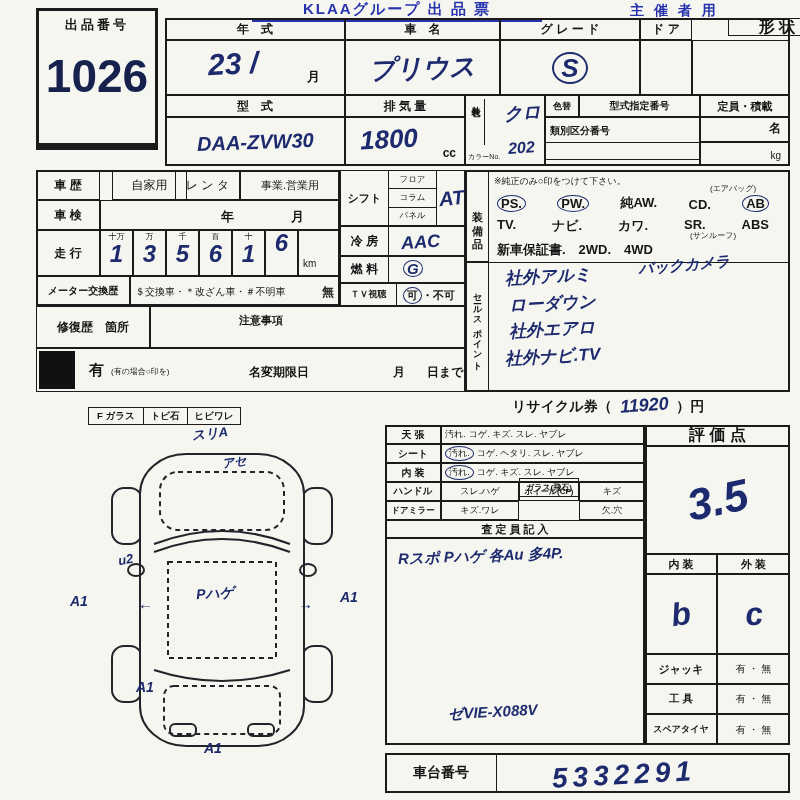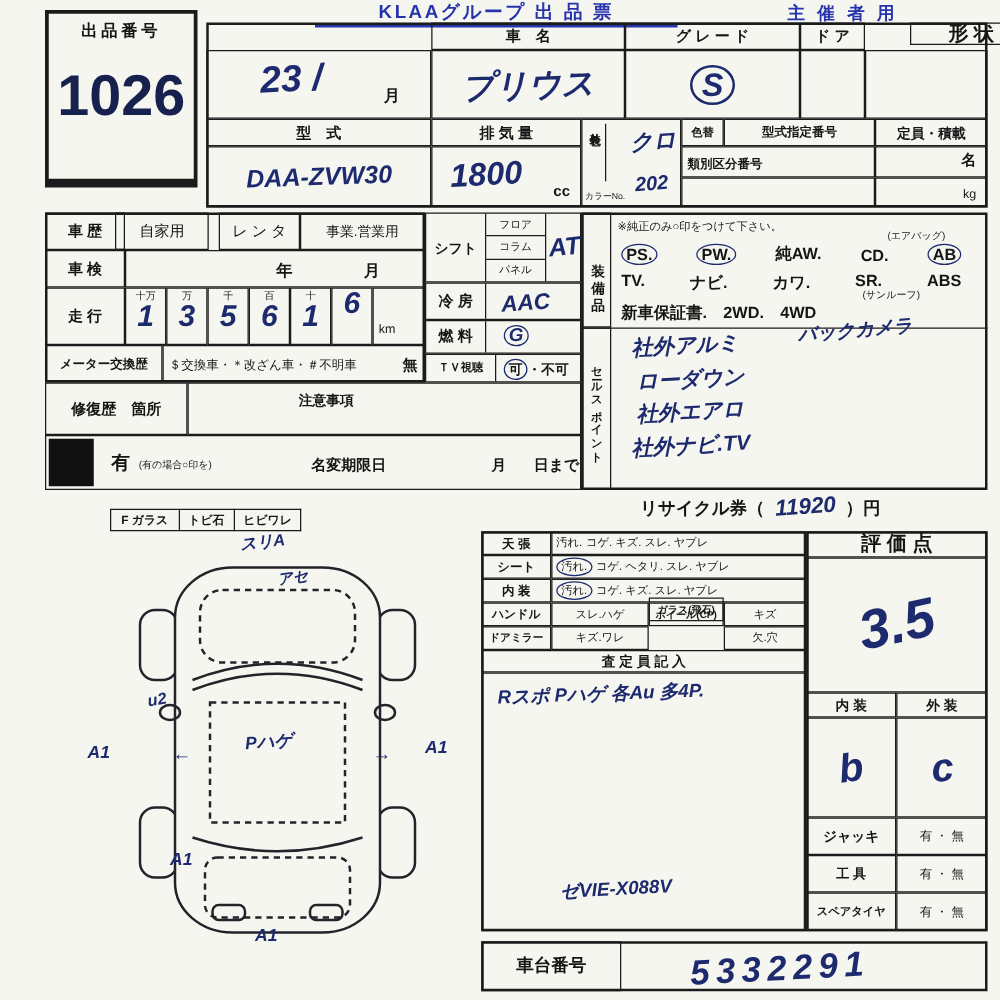--- a/index.html
+++ b/index.html
@@ -26,20 +26,21 @@
 
   <div class="f" style="left:36px;top:8px;width:122px;height:142px;border-width:3px;border-bottom-width:7px">
     <div class="a b" style="top:5px;left:0;width:100%;text-align:center;font-size:13px;letter-spacing:3px">出品番号</div>
     <div class="a hw" style="top:42px;left:0;width:100%;text-align:center;font-size:46px;font-style:normal;color:#17214d">1026</div>
   </div>
 
   <div class="a b" style="left:252px;top:0;width:290px;text-align:center;font-size:15px;color:var(--blue);border-bottom:2px solid var(--blue);padding-bottom:1px;letter-spacing:2px">KLAAグループ 出 品 票</div>
   <div class="a b" style="left:630px;top:2px;font-size:14px;color:var(--blue);letter-spacing:3px">主 催 者 用</div>
 
   <div class="f" style="left:165px;top:18px;width:625px;height:148px"></div>
+  <div class="c ctr b" style="left:165px;top:18px;width:180px;height:22px;font-size:12px">年　式</div>
   <div class="c ctr b" style="left:345px;top:18px;width:155px;height:22px;font-size:12px">車　名</div>
   <div class="c ctr b" style="left:500px;top:18px;width:140px;height:22px;font-size:12px">グ レ ー ド</div>
   <div class="c ctr b" style="left:640px;top:18px;width:52px;height:22px;font-size:12px">ド ア</div>
   <div class="c ctr b" style="left:728px;top:18px;width:98px;height:18px;font-size:16px">形 状</div>
 
   <div class="c" style="left:165px;top:40px;width:180px;height:55px">
     <span class="a hw" style="left:42px;top:8px;font-size:30px;transform:rotate(-3deg)">23 /</span>
     <span class="a b" style="right:24px;bottom:8px;font-size:13px">月</span>
   </div>
   <div class="c ctr" style="left:345px;top:40px;width:155px;height:55px">
@@ -62,35 +63,35 @@
   </div>
 
   <div class="c" style="left:465px;top:95px;width:80px;height:71px">
     <div class="a vt b" style="left:3px;top:3px;height:46px;font-size:9px;border-right:1px solid var(--line);padding-right:2px">外装色</div>
     <div class="a" style="left:2px;bottom:3px;font-size:7px">カラーNo.</div>
     <span class="a hw" style="left:38px;top:8px;font-size:18px;transform:rotate(-4deg)">クロ</span>
     <span class="a hw" style="left:42px;top:44px;font-size:16px;transform:rotate(-4deg)">202</span>
   </div>
   <div class="c ctr b" style="left:545px;top:95px;width:34px;height:22px;font-size:9px">色替</div>
   <div class="c ctr b" style="left:579px;top:95px;width:121px;height:22px;font-size:10px">型式指定番号</div>
-  <div class="c" style="left:545px;top:117px;width:155px;height:25px">
+  <div class="c" style="left:545px;top:117px;width:155px;height:43px">
     <span class="a b" style="left:4px;top:6px;font-size:10px">類別区分番号</span>
   </div>
   <div class="c" style="left:545px;top:142px;width:155px;height:24px"></div>
   <div class="c ctr b" style="left:700px;top:95px;width:90px;height:22px;font-size:11px">定員・積載</div>
   <div class="c" style="left:700px;top:117px;width:90px;height:25px">
     <span class="a b" style="right:8px;bottom:4px;font-size:12px">名</span>
   </div>
   <div class="c" style="left:700px;top:142px;width:90px;height:24px">
     <span class="a" style="right:8px;bottom:4px;font-size:10px">kg</span>
   </div>
 
   <div class="f" style="left:36px;top:170px;width:304px;height:136px"></div>
   <div class="c ctr b" style="left:36px;top:170px;width:64px;height:30px;font-size:12px">車 歴</div>
-  <div class="c ctr" style="left:92px;top:170px;width:75px;height:30px;font-size:12px">自家用</div>
+  <div class="c ctr" style="left:112px;top:170px;width:75px;height:30px;font-size:12px">自家用</div>
   <div class="c ctr" style="left:175px;top:170px;width:65px;height:30px;font-size:12px">レ ン タ</div>
   <div class="c ctr" style="left:240px;top:170px;width:100px;height:30px;font-size:11px">事業.営業用</div>
 
   <div class="c ctr b" style="left:36px;top:200px;width:64px;height:30px;font-size:12px">車 検</div>
   <div class="c" style="left:100px;top:200px;width:240px;height:30px">
     <span class="a b" style="left:120px;top:7px;font-size:13px">年</span>
     <span class="a b" style="left:190px;top:7px;font-size:13px">月</span>
   </div>
 
   <div class="c ctr b" style="left:36px;top:230px;width:64px;height:46px;font-size:12px">走 行</div>

